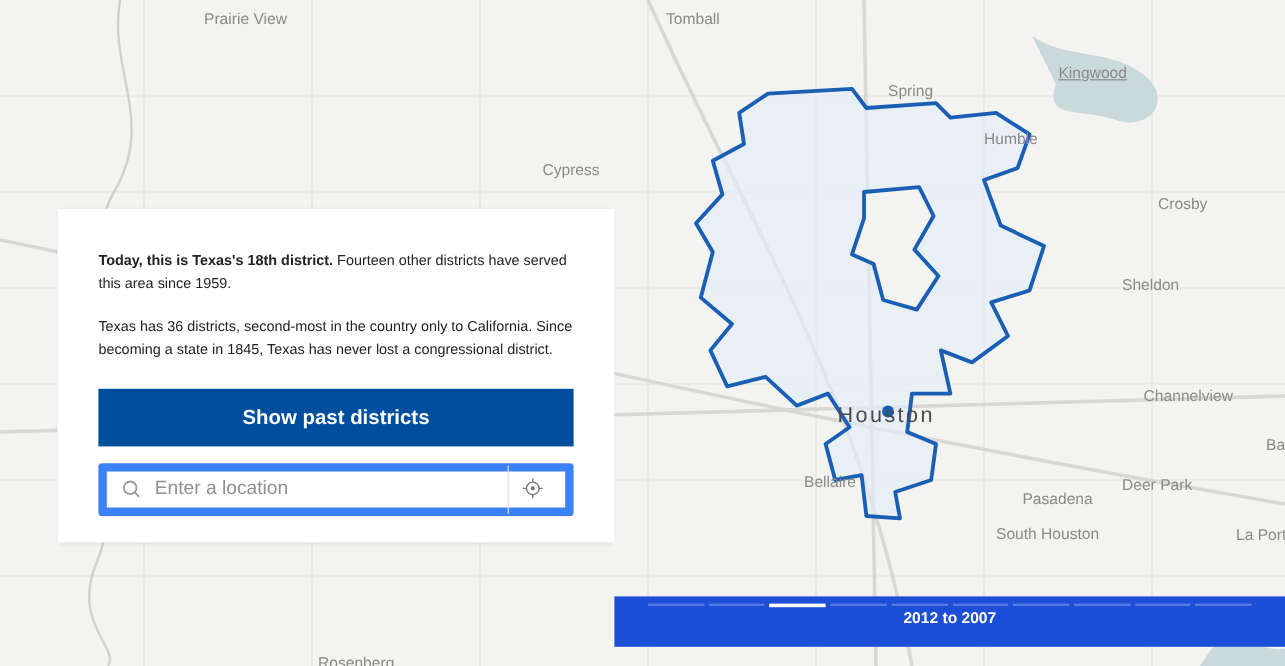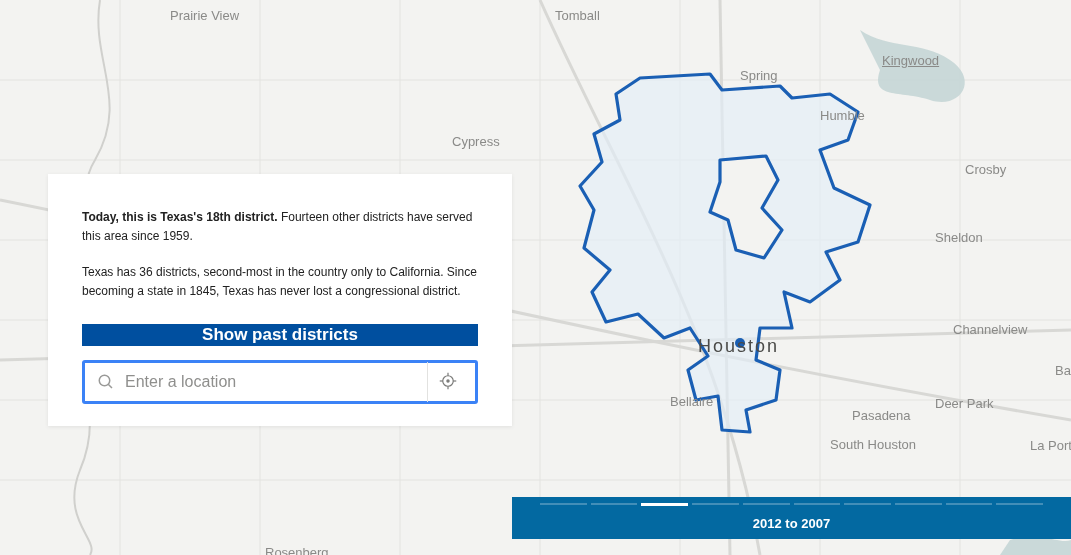--- a/index.html
+++ b/index.html
@@ -54,30 +54,30 @@
     .panel .lead { font-weight: 700; }
     
     .show-past {
       display: block;
       width: 100%;
       background: #004f9f;
       color: #fff;
       font-size: 17px;
       font-weight: 700;
       text-align: center;
-      padding: 1px 0;
+      padding: 14px 0;
       border: none;
       cursor: pointer;
       margin-bottom: 14px;
     }
     
     .searchbar {
       display: flex;
       align-items: center;
-      border: 3px solid #3b82f6;
+      border: 7px solid #3b82f6;
       border-radius: 3px;
       height: 44px;
       padding: 0 8px 0 12px;
     }
     .searchbar .search-icon { flex: 0 0 auto; width: 18px; height: 18px; color: #9a9a98; margin-right: 10px; }
     .searchbar input {
       flex: 1 1 auto;
       border: none;
       outline: none;
       font-size: 16px;
@@ -98,26 +98,26 @@
       background: none;
       border-top: none; border-right: none; border-bottom: none;
     }
     
     .timeline {
       position: absolute;
       left: 512px;
       right: 0;
       bottom: 16px;
       height: 42px;
-      background: #0369a1;
+      background: #1d4ed8;
       color: #fff;
       display: flex;
       flex-direction: column;
       align-items: center;
-      justify-content: center;
+      justify-content: flex-start;
     }
     .timeline-track {
       position: absolute;
       top: 6px;
       left: 28px;
       right: 28px;
       height: 2px;
       display: flex;
       gap: 4px;
     }

